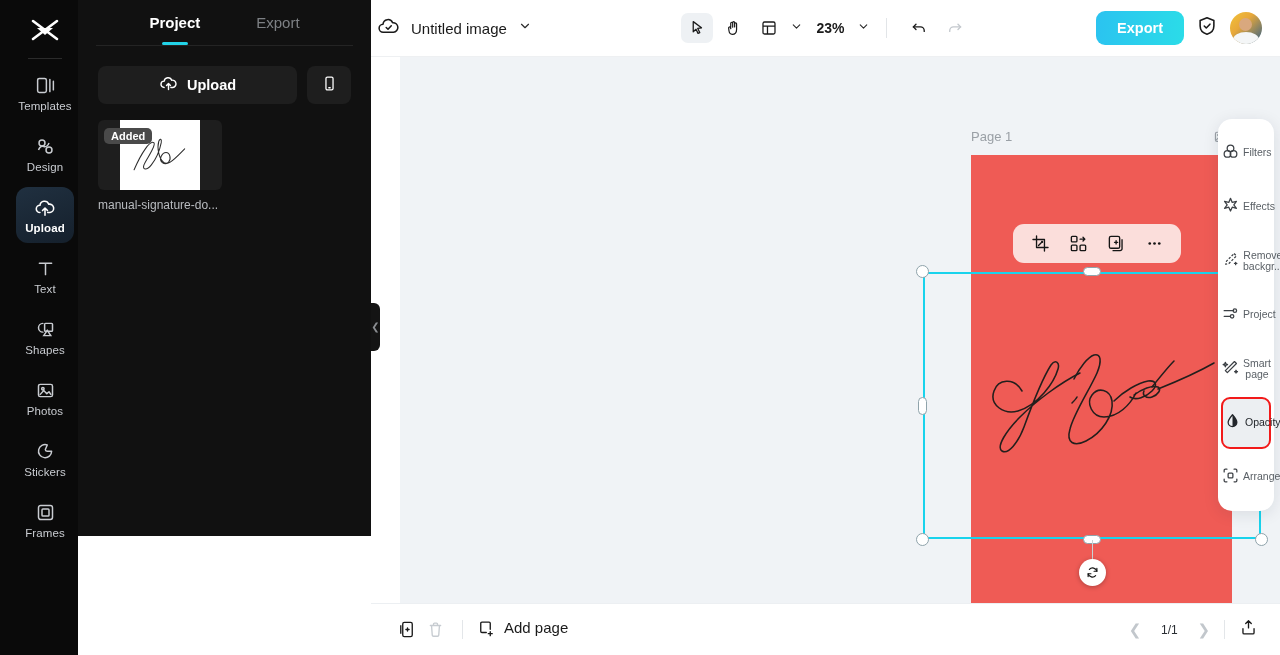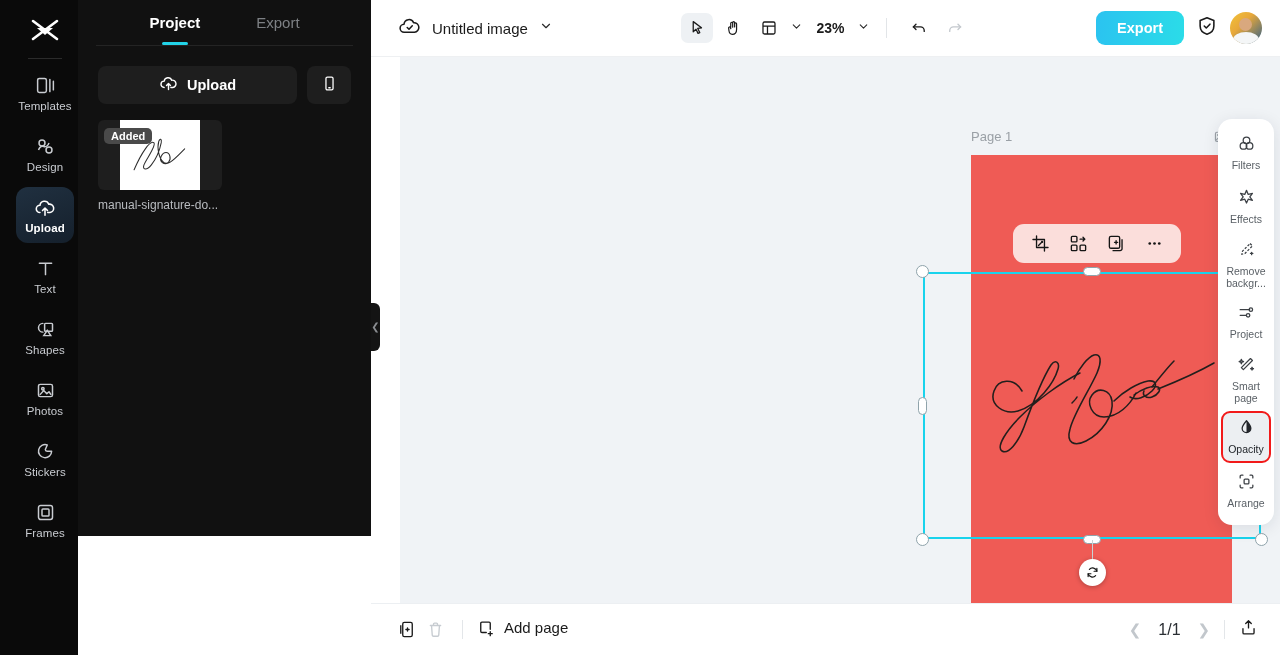--- a/index.html
+++ b/index.html
@@ -73,21 +73,21 @@
     display:flex; align-items:center; justify-content:center; cursor:pointer;
   }
   #collapse span { color:#8a8d91; font-size: 10px; line-height: 1; }
 
   
   #main { flex: 1; height: 655px; display: flex; flex-direction: column; background:#ffffff; min-width:0; }
 
   
   #topbar { height: 57px; background:#fff; display:flex; align-items:center; flex-shrink:0;
     position: relative; border-bottom: 1px solid #eef0f2; }
-  #doc-left { display:flex; align-items:center; gap: 11px; padding-left: 27px; }
+  #doc-left { display:flex; align-items:center; gap: 11px; padding-left: 6px; }
   #doc-title { font-size: 15px; color:#1a1a1a; }
   #tb-center { position:absolute; left: 50%; transform: translateX(-50%);
     display:flex; align-items:center; gap: 4px; }
   .tb-btn { width: 32px; height: 30px; border-radius:7px; display:flex; align-items:center;
     justify-content:center; cursor:pointer; }
   .tb-btn.sel { background:#eef1f4; }
   #zoom-val { font-size: 14px; color:#1a1a1a; font-weight: 600; margin-left: 10px; }
   .vdiv { width:1px; height: 20px; background:#e2e5e8; margin: 0 12px; }
   #tb-right { margin-left:auto; display:flex; align-items:center; gap: 12px; padding-right: 18px; }
   #export-btn {
@@ -130,34 +130,34 @@
     border-radius: 11px; display:flex; align-items:center; gap: 14px; padding: 0 15px; cursor:default;
   }
   .otb-b { width: 24px; height:24px; display:flex; align-items:center; justify-content:center; cursor:pointer; }
 
   
   #rrail {
     position:absolute; right: 6px; top: 62px; width: 56px; background:#fff;
     border-radius: 14px; box-shadow: 0 3px 16px rgba(20,30,50,.10);
     padding: 8px 0; display:flex; flex-direction:column; align-items:center; gap: 2px;
   }
-  .rr-item { width: 50px; min-height: 52px; border-radius: 9px; display:flex; flex-direction:column;
-    align-items:center; justify-content:center; gap:3px; cursor:pointer; color:#3c4045; padding: 5px 0; }
+  .rr-item { width: 50px; min-height: 52px; border-radius: 9px; display:flex; flex-direction:row;
+    align-items:center; gap:3px; cursor:pointer; color:#3c4045; padding: 5px 0; }
   .rr-item.sel { background:#eceff2; border: 2.5px solid #F21A1A; }
   .rr-lab { font-size: 10.5px; line-height: 11.5px; text-align:center; color:#5a6066; }
   .rr-item.sel .rr-lab { color:#22262b; }
 
   
   #bottombar { height: 52px; background:#fff; border-top:1px solid #eceff2;
     display:flex; align-items:center; padding: 0 22px; flex-shrink:0; }
   .bb-b { width: 28px; height:28px; display:flex; align-items:center; justify-content:center; cursor:pointer; }
   #bb-div { width:1px; height: 19px; background:#e3e6e9; margin: 0 13px; }
   #add-page { display:flex; align-items:flex-start; gap: 9px; cursor:pointer; font-size: 15px; color:#1a1a1a; }
   #bb-right { margin-left:auto; display:flex; align-items:center; gap: 14px; }
-  #pg-ind { font-size: 16px; color:#2a2e33; min-width: 28px; text-align:center; }
+  #pg-ind { font-size: 12px; color:#2a2e33; min-width: 28px; text-align:center; }
   .pg-arrow { color:#c2c7cc; cursor:pointer; font-size: 15px; }
 </style>
 </head>
 <body>
 
 <div id="app">
 
   <div id="rail">
     <div id="rail-logo">
       <svg width="30" height="24" viewBox="0 0 30 24" fill="none">

